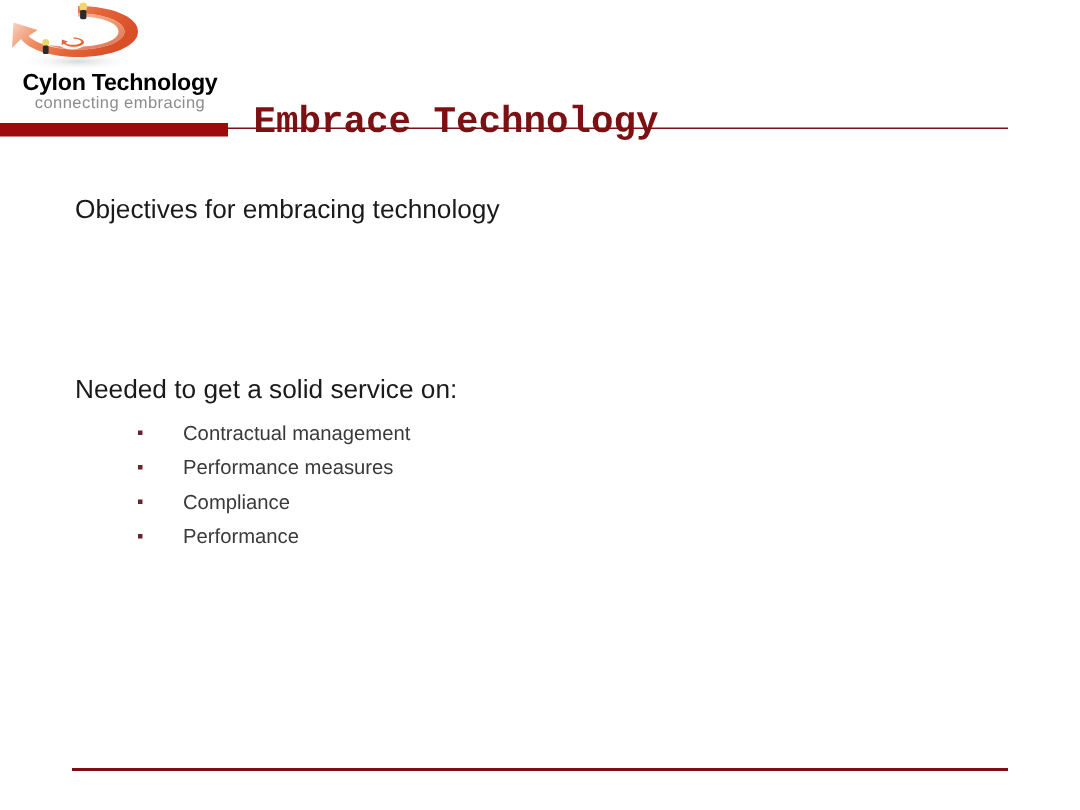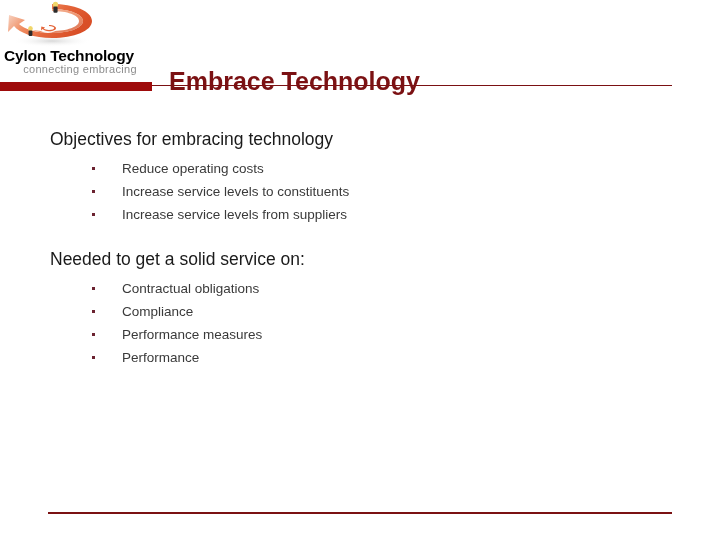--- a/index.html
+++ b/index.html
@@ -37,20 +37,21 @@
     top: 1px;
     width: 92px;
     height: 46px;
   }
 
   .logo-name {
     position: absolute;
     left: 0px;
     top: 47px;
     width: 152px;
+    text-align: center;
     font-family: "Liberation Sans", sans-serif;
     font-weight: bold;
     font-size: 15.5px;
     letter-spacing: -0.2px;
     color: #000000;
     line-height: 17px;
     white-space: nowrap;
   }
 
   .logo-tagline {
@@ -65,21 +66,21 @@
     color: #8c8c8c;
     line-height: 13px;
     white-space: nowrap;
   }
 
   
   .slide-title {
     position: absolute;
     left: 169px;
     top: 50px;
-    font-family: Liberation Sans, sans-serif;
+    font-family: Liberation Mono, monospace;
     font-size: 25px;
     color: #7b1113;
     line-height: 29px;
     white-space: nowrap;
   }
 
   
   .header-bar-thick {
     position: absolute;
     left: 0px;
@@ -226,50 +227,36 @@
 
   <h1 class="slide-title">Embrace Technology</h1>
 
   <div class="header-bar-thick"></div>
   <div class="header-bar-thin"></div>
 
   <div class="content">
 
     <div class="section section-1">
       <div class="section-heading">Objectives for embracing technology</div>
-      <ul class="bullet-list">
-        <li class="bullet-item">
-          <span class="bullet-marker"></span>
-          <span class="bullet-text">Reduce operating costs</span>
-        </li>
-        <li class="bullet-item">
-          <span class="bullet-marker"></span>
-          <span class="bullet-text">Increase service levels to constituents</span>
-        </li>
-        <li class="bullet-item">
-          <span class="bullet-marker"></span>
-          <span class="bullet-text">Increase service levels from suppliers</span>
-        </li>
-      </ul>
     </div>
 
     <div class="section section-2">
       <div class="section-heading">Needed to get a solid service on:</div>
       <ul class="bullet-list">
         <li class="bullet-item">
           <span class="bullet-marker"></span>
-          <span class="bullet-text">Contractual obligations</span>
+          <span class="bullet-text">Contractual management</span>
+        </li>
+        <li class="bullet-item">
+          <span class="bullet-marker"></span>
+          <span class="bullet-text">Performance measures</span>
         </li>
         <li class="bullet-item">
           <span class="bullet-marker"></span>
           <span class="bullet-text">Compliance</span>
-        </li>
-        <li class="bullet-item">
-          <span class="bullet-marker"></span>
-          <span class="bullet-text">Performance measures</span>
         </li>
         <li class="bullet-item">
           <span class="bullet-marker"></span>
           <span class="bullet-text">Performance</span>
         </li>
       </ul>
     </div>
 
   </div>
 

